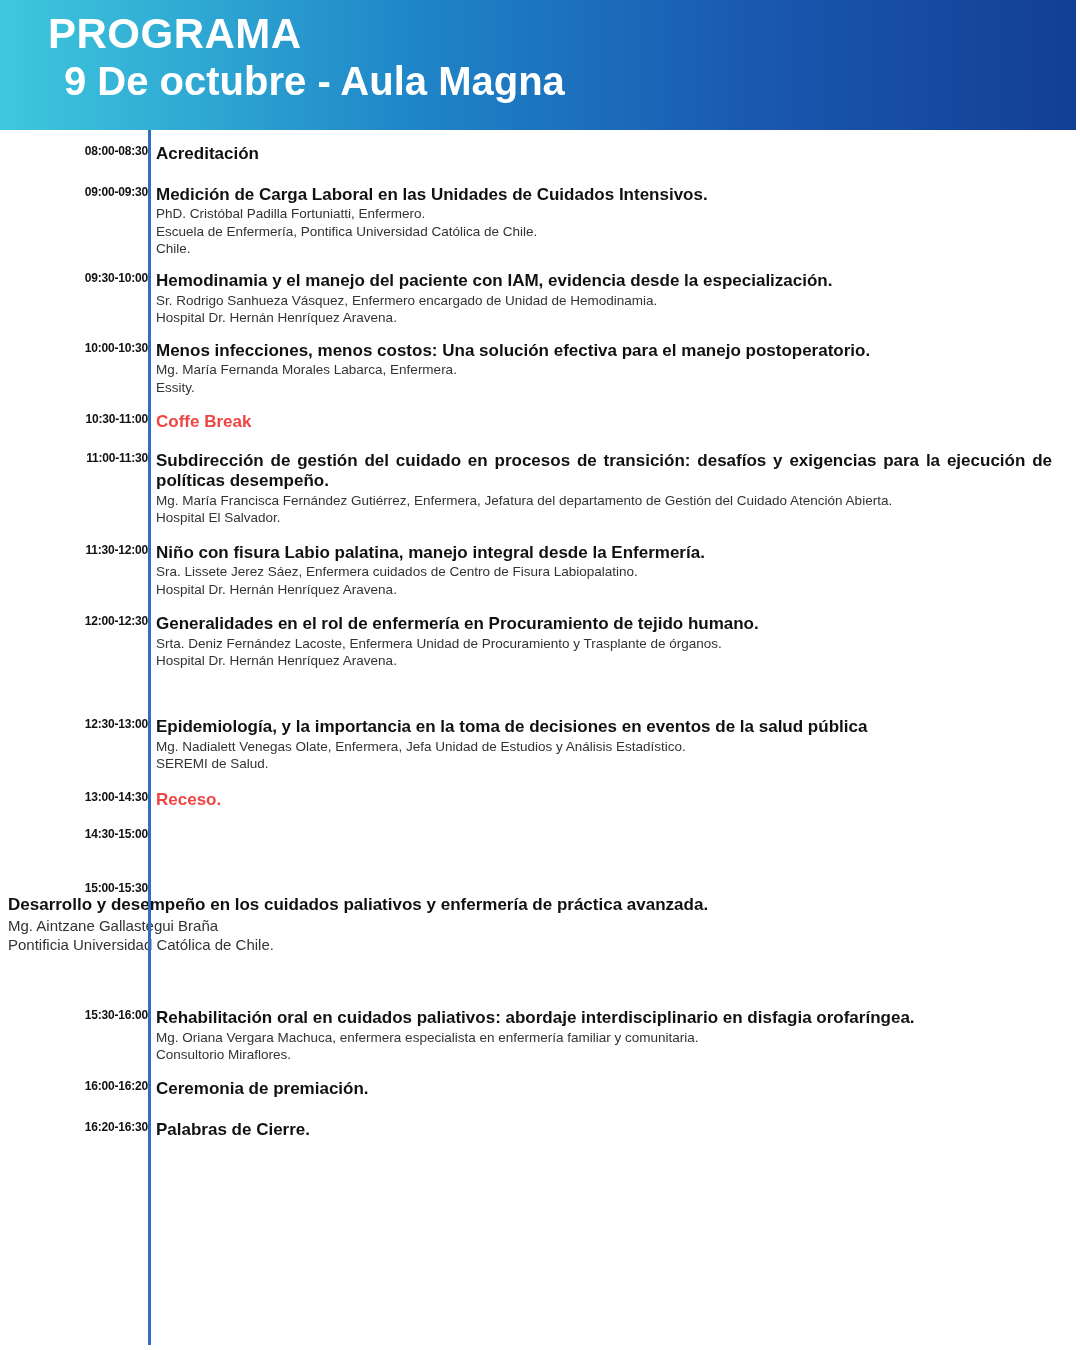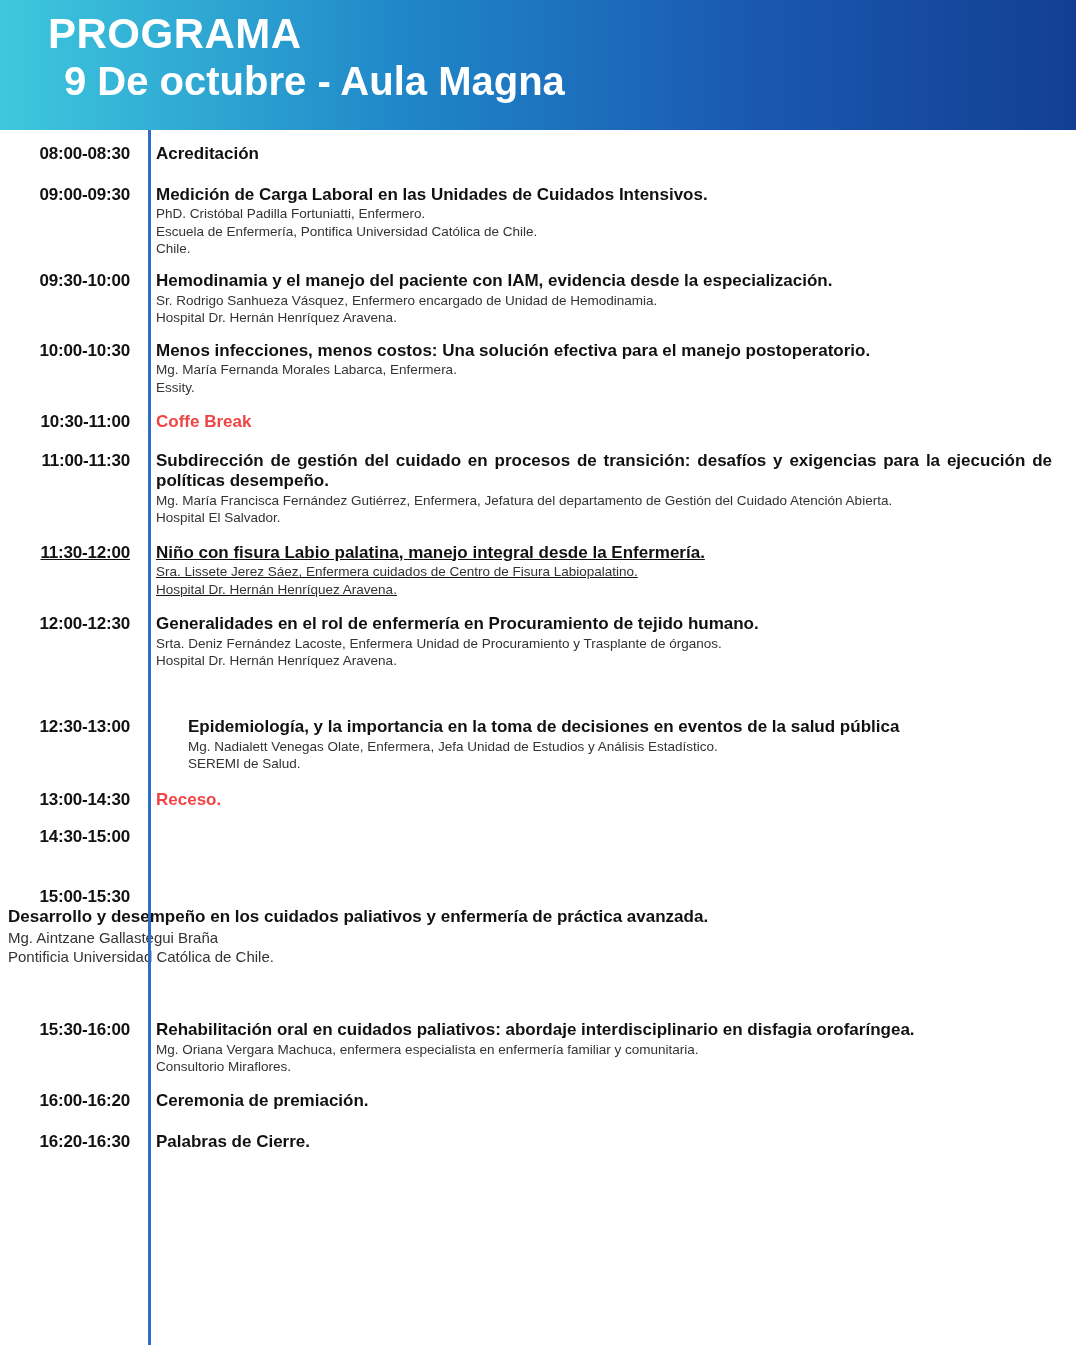--- a/index.html
+++ b/index.html
@@ -62,23 +62,23 @@
     display: flex;
     align-items: flex-start;
     width: 1080px;
     box-sizing: border-box;
     padding-left: 0px;
   }
   .time {
     width: 148px;
     min-width: 148px;
     text-align: right;
-    padding-right: 18px;
+    padding-right: 0;
     box-sizing: border-box;
-    font-size: 17px;
+    font-size: 12px;
     font-weight: bold;
     color: #111111;
     letter-spacing: -0.2px;
   }
   .content {
     padding-left: 8px;
     padding-right: 18px;
     flex: 1;
   }
   .title {
@@ -166,37 +166,37 @@
         </div>
       </div>
       <div class="row" style="margin-top: 0px; margin-bottom: 16px;">
         <div class="time">11:00-11:30</div>
         <div class="content">
           <div class="title justify">Subdirección de gestión del cuidado en procesos de transición: desafíos y exigencias para la ejecución de políticas desempeño.</div>
           <div class="speaker">Mg. María Francisca Fernández Gutiérrez, Enfermera, Jefatura del departamento de Gestión del Cuidado Atención Abierta.</div>
           <div class="org">Hospital El Salvador.</div>
         </div>
       </div>
-      <div class="row" style="margin-top: 9px; margin-bottom: 16px; text-decoration: underline;">
+      <div class="row" style="margin-top: 9px; margin-bottom: 16px;">
         <div class="time">11:30-12:00</div>
         <div class="content">
           <div class="title">Niño con fisura Labio palatina, manejo integral desde la Enfermería.</div>
           <div class="speaker">Sra. Lissete Jerez Sáez, Enfermera cuidados de Centro de Fisura Labiopalatino.</div>
           <div class="org">Hospital Dr. Hernán Henríquez Aravena.</div>
         </div>
       </div>
       <div class="row" style="margin-top: 0px; margin-bottom: 48px;">
         <div class="time">12:00-12:30</div>
         <div class="content">
           <div class="title">Generalidades en el rol de enfermería en Procuramiento de tejido humano.</div>
           <div class="speaker">Srta. Deniz Fernández Lacoste, Enfermera Unidad de Procuramiento y Trasplante de órganos.</div>
           <div class="org">Hospital Dr. Hernán Henríquez Aravena.</div>
         </div>
       </div>
-      <div class="row" style="margin-top: 0px; margin-bottom: 18px; gap: 32px;">
+      <div class="row" style="margin-top: 0px; margin-bottom: 18px;">
         <div class="time">12:30-13:00</div>
         <div class="content">
           <div class="title">Epidemiología, y la importancia en la toma de decisiones en eventos de la salud pública</div>
           <div class="speaker">Mg. Nadialett Venegas Olate, Enfermera, Jefa Unidad de Estudios y Análisis Estadístico.</div>
           <div class="org">SEREMI de Salud.</div>
         </div>
       </div>
       <div class="row" style="margin-top: 0px; margin-bottom: 16px;">
         <div class="time">13:00-14:30</div>
         <div class="content">

